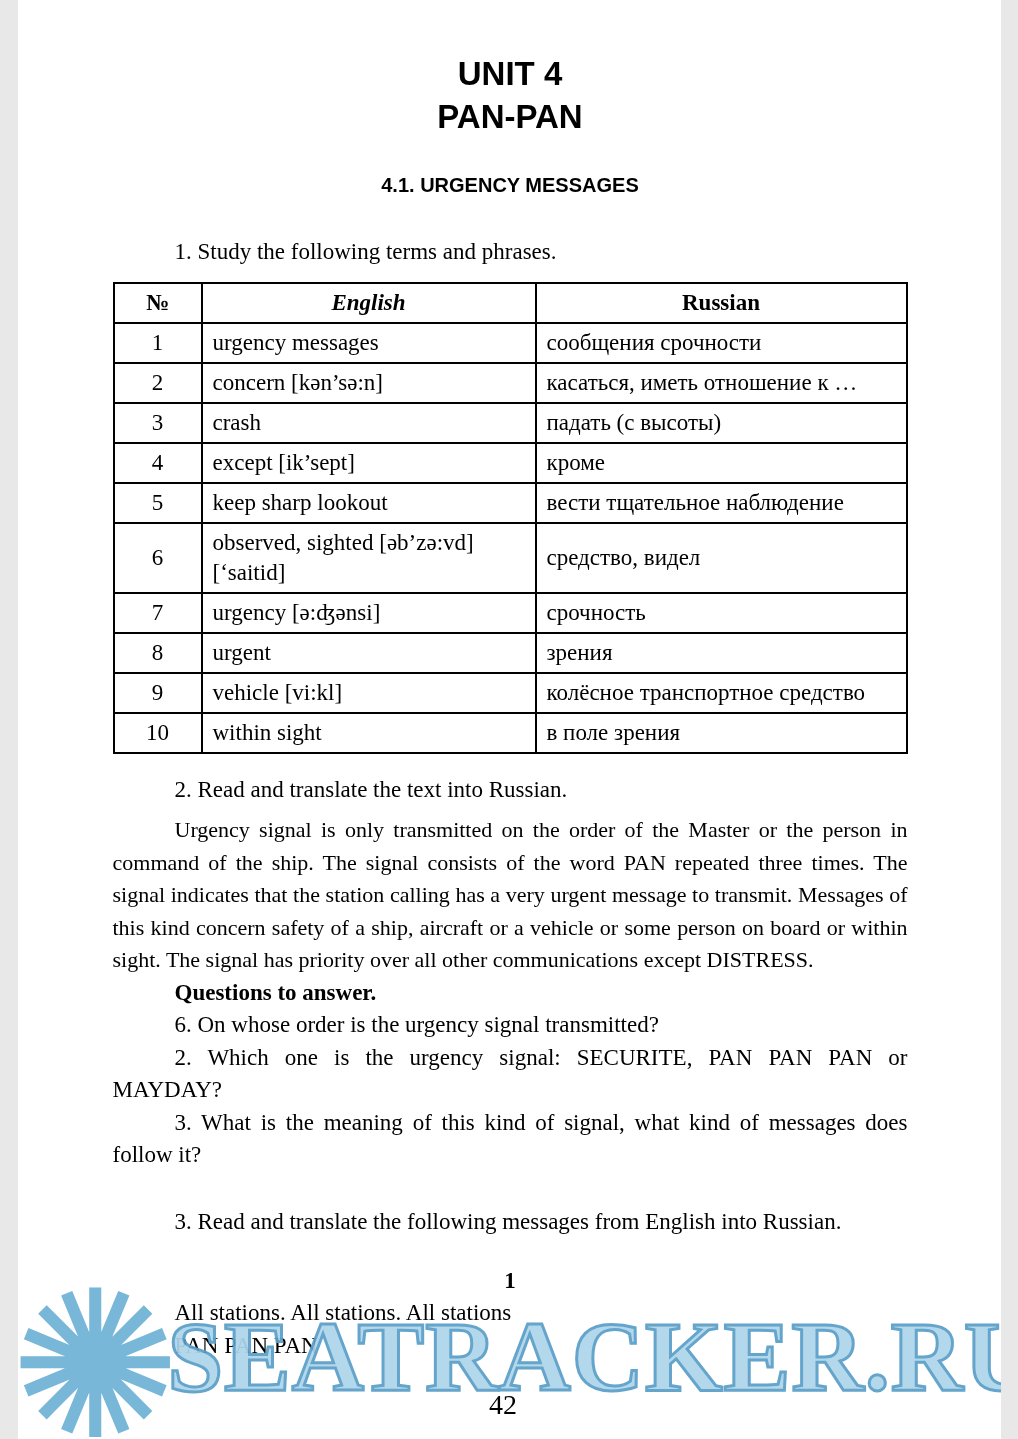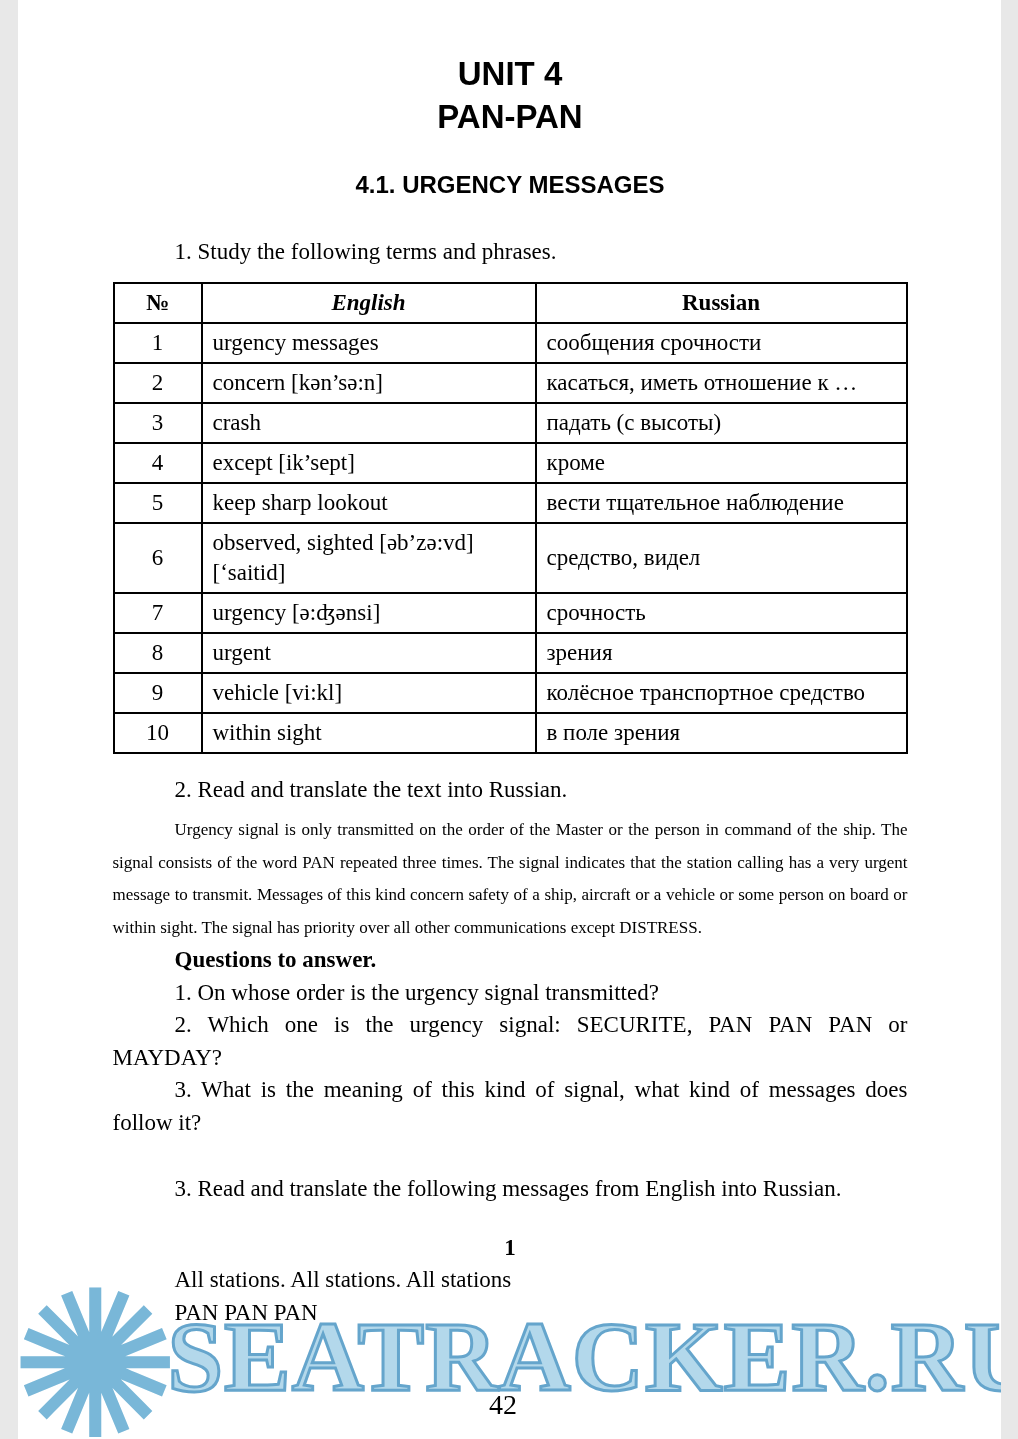--- a/index.html
+++ b/index.html
@@ -14,21 +14,21 @@
   }
   .content{padding:52px 93px 0 95px;}
 
   .unit-title{
     font-family:"Liberation Sans", sans-serif;
     font-weight:bold;font-size:33px;line-height:43px;
     text-align:center;margin:0;
   }
   .section-title{
     font-family:"Liberation Sans", sans-serif;
-    font-weight:bold;font-size:24px;line-height:34px;
+    font-weight:bold;font-size:20px;line-height:34px;
     text-align:center;margin:30px 0 0 0;
   }
   .ex-heading{
     font-weight:normal;font-size:23px;line-height:32px;
     margin:34px 0 0 0;text-indent:62px;text-align:justify;
   }
   .ex-heading.tight{margin-top:20px;}
 
   table.terms{
     border-collapse:collapse;width:100%;
@@ -37,21 +37,21 @@
   table.terms th, table.terms td{
     border:2px solid #000;
     padding:4px 10px;vertical-align:middle;
   }
   table.terms th{font-weight:bold;text-align:center;}
   .col-num{width:66px;}
   .col-eng{width:312px;font-style:italic;}
   td.num{text-align:center;}
 
   .para{
-    font-size:17px;line-height:32.5px;
+    font-size:22px;line-height:32.5px;
     text-align:justify;text-indent:62px;
     margin:8px 0 0 0;
   }
   .q-heading{
     font-weight:bold;font-size:23px;line-height:32.5px;
     margin:0;text-indent:62px;
   }
   .question{
     font-size:23px;line-height:32.5px;
     text-align:justify;text-indent:62px;margin:0;
@@ -160,21 +160,21 @@
         </tr>
       </tbody>
     </table>
 
     <p class="ex-heading tight">2. Read and translate the text into Russian.</p>
 
     <p class="para">Urgency signal is only transmitted on the order of the Master or the person in command of the ship. The signal consists of the word PAN repeated three times. The signal indicates that the station calling has a very urgent message to transmit. Messages of this kind concern safety of a ship, aircraft or a vehicle or some person on board or within sight. The signal has priority over all other communications except DISTRESS.</p>
 
     <p class="q-heading">Questions to answer.</p>
 
-    <p class="question">1. On whose order is the urgency signal transmitted?</p>
+    <p class="question">6. On whose order is the urgency signal transmitted?</p>
     <p class="question">2. Which one is the urgency signal: SECURITE, PAN PAN PAN or MAYDAY?</p>
     <p class="question">3. What is the meaning of this kind of signal, what kind of messages does follow it?</p>
 
     <p class="ex-heading">3. Read and translate the following messages from English into Russian.</p>
 
     <p class="msg-number">1</p>
     <p class="msg-line">All stations. All stations. All stations</p>
     <p class="msg-line">PAN PAN PAN</p>
 
   </div>

